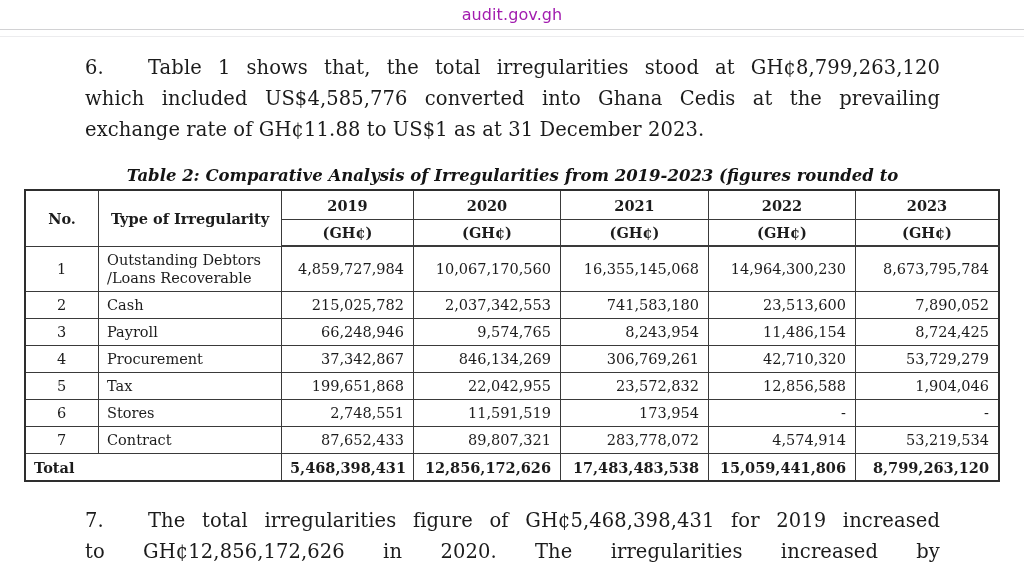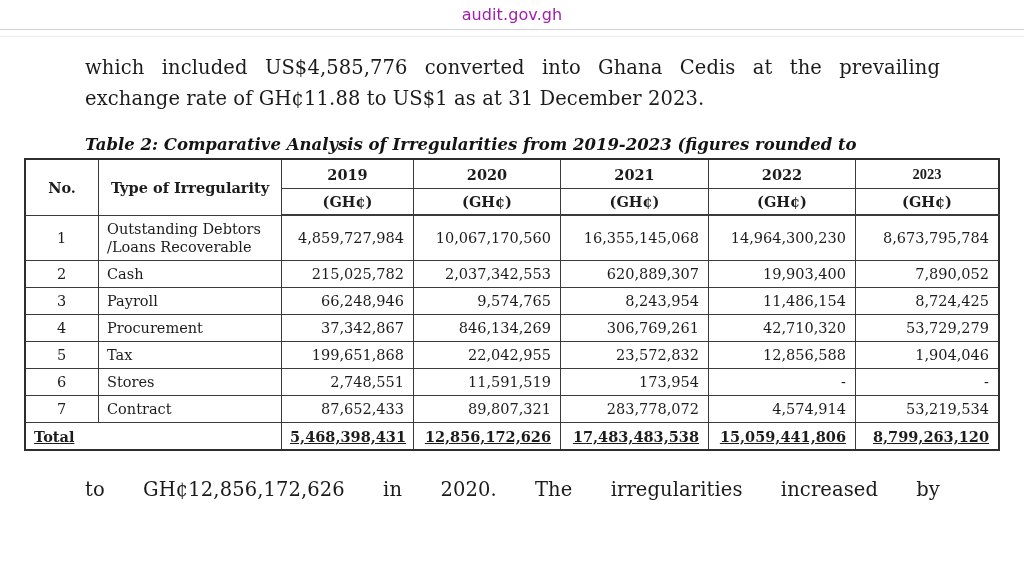--- a/index.html
+++ b/index.html
@@ -35,21 +35,21 @@
   #paragraph-6 { margin-top: 15px; }
   #paragraph-7 { margin-top: 23px; }
 
   
   .table-title {
     margin: 21px 84px 3px 85px;
     font-size: 16.5px; line-height: 20px;
     font-weight: bold; font-style: italic;
     color: #141414;
   }
-  .table-title .pline { text-align: left; text-align-last: auto; }
+  .table-title .pline { text-align: center; text-align-last: auto; }
 
   
   table.irr {
     margin-left: 24px;
     width: 938px;
     border-collapse: collapse;
     table-layout: fixed;
     font-family: "DejaVu Serif", serif;
     font-size: 14.5px;
     color: #1c1c1c;
@@ -61,52 +61,53 @@
     overflow: hidden;
   }
   table.irr thead th { font-weight: bold; text-align: center; padding: 0 2px; }
   tr.h-year th { height: 28px; }
   tr.h-unit th { height: 25px; border-bottom-width: 2px; }
   table.irr tbody td { height: 26px; }
   table.irr tbody tr.tall td { height: 44px; }
   td.c-no { text-align: center; }
   td.c-type { text-align: left; line-height: 18px; }
   td.c-val { text-align: right; }
-  tr.total-row td { font-weight: bold; height: 27px; text-decoration: underline; }
+  tr.total-row td { font-weight: bold; height: 27px; }
   tr.total-row td.c-label { text-align: left; }
 </style>
 </head>
 <body>
 
 <header class="titlebar">
   <div class="site">audit.gov.gh</div>
 </header>
 <div class="page-top-hairline"></div>
 
 <main>
 
   <div class="para" id="paragraph-6">
+      <div class="pline"><span class="pnum">6.</span>Table 1 shows that, the total irregularities stood at GH¢8,799,263,120</div>
       <div class="pline">which included US$4,585,776 converted into Ghana Cedis at the prevailing</div>
       <div class="pline last">exchange rate of GH¢11.88 to US$1 as at 31 December 2023.</div>
     </div>
 
   <div class="table-title">
       <div class="pline">Table 2: Comparative Analysis of Irregularities from 2019-2023 (figures rounded to</div>
     </div>
 
   <table class="irr">
     <thead>
       <tr class="h-year" id="year-row">
         <th rowspan="2" style="width:68px">No.</th>
         <th rowspan="2" style="width:178px">Type of Irregularity</th>
       <th style="width: 127px;">2019</th>
           <th style="width: 142px;">2020</th>
           <th style="width: 143px;">2021</th>
           <th style="width: 142px;">2022</th>
-          <th style="width: 138px; font-family: Liberation Serif, serif;">2023</th>
+          <th style="width: 138px;">2023</th>
         </tr>
       <tr class="h-unit" id="unit-row">
           <th>(GH¢)</th>
           <th>(GH¢)</th>
           <th>(GH¢)</th>
           <th>(GH¢)</th>
           <th>(GH¢)</th>
         </tr>
     </thead>
     <tbody id="table-body">
@@ -117,22 +118,22 @@
           <td class="c-val">10,067,170,560</td>
           <td class="c-val">16,355,145,068</td>
           <td class="c-val">14,964,300,230</td>
           <td class="c-val">8,673,795,784</td>
         </tr>
         <tr>
           <td class="c-no">2</td>
           <td class="c-type">Cash</td>
           <td class="c-val">215,025,782</td>
           <td class="c-val">2,037,342,553</td>
-          <td class="c-val">620,889,307</td>
-          <td class="c-val">19,903,400</td>
+          <td class="c-val">741,583,180</td>
+          <td class="c-val">23,513,600</td>
           <td class="c-val">7,890,052</td>
         </tr>
         <tr>
           <td class="c-no">3</td>
           <td class="c-type">Payroll</td>
           <td class="c-val">66,248,946</td>
           <td class="c-val">9,574,765</td>
           <td class="c-val">8,243,954</td>
           <td class="c-val">11,486,154</td>
           <td class="c-val">8,724,425</td>
@@ -178,16 +179,17 @@
           <td class="c-val">5,468,398,431</td>
           <td class="c-val">12,856,172,626</td>
           <td class="c-val">17,483,483,538</td>
           <td class="c-val">15,059,441,806</td>
           <td class="c-val">8,799,263,120</td>
         </tr>
       </tbody>
   </table>
 
   <div class="para justify-all" id="paragraph-7">
+      <div class="pline"><span class="pnum">7.</span>The total irregularities figure of GH¢5,468,398,431 for 2019 increased</div>
       <div class="pline last">to GH¢12,856,172,626 in 2020. The irregularities increased by</div>
     </div>
 
 </main>
 
 </body></html>

